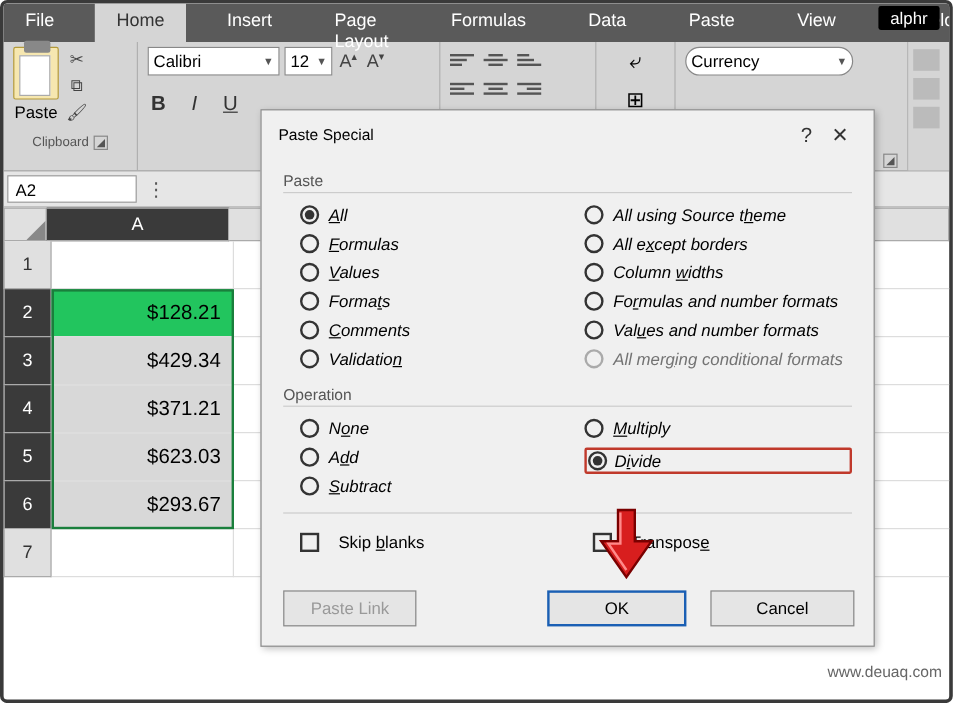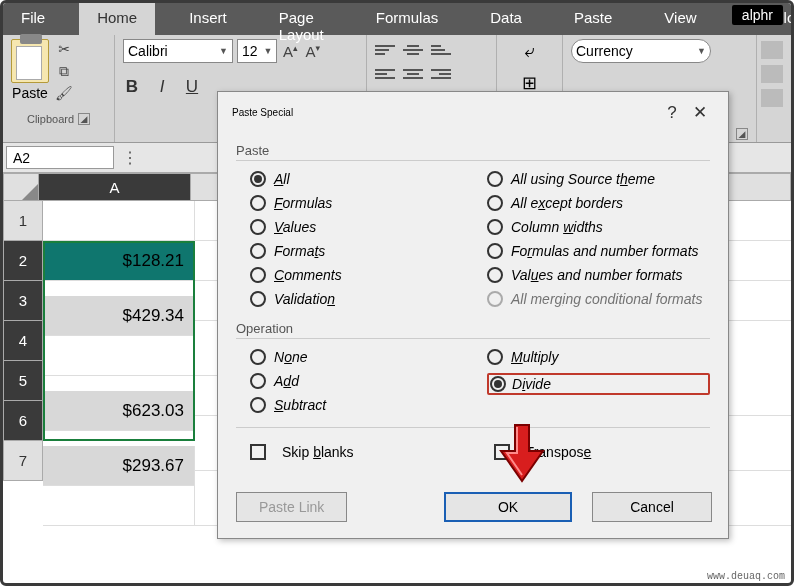--- a/index.html
+++ b/index.html
@@ -1,19 +1,19 @@
 <!DOCTYPE html>
 <html><head>
 <meta charset="utf-8">
 <style>
 * { box-sizing: border-box; margin: 0; padding: 0; font-family: "Segoe UI", Tahoma, sans-serif; }
 body { background: #fff; width: 794px; height: 586px; position: relative; overflow: hidden; border: 3px solid #3a3a3a; border-radius: 6px; }
 
 .watermark { position: absolute; top: 2px; right: 8px; background: #000; color: #fff; font-size: 14px; padding: 2px 10px; border-radius: 2px; z-index: 100; font-weight: 500; }
-.bottomwm { position: absolute; bottom: 1px; right: 6px; font-size: 10px; color: #666; font-family: Liberation Mono, monospace; }
+.bottomwm { position: absolute; bottom: 16px; right: 6px; font-size: 13px; color: #666; }
 
 
 .tabs { background: #5a5a5a; display: flex; height: 32px; align-items: stretch; gap: 16px; }
 .tab { color: #fff; padding: 6px 18px; font-size: 15px; cursor: pointer; }
 .tab.active { background: #d5d5d5; color: #333; }
 
 
 .ribbon { background: #d5d5d5; height: 108px; display: flex; border-bottom: 1px solid #999; }
 .group { border-right: 1px solid #b0b0b0; padding: 4px 8px 2px 8px; display: flex; flex-direction: column; }
 .group-label { font-size: 11px; color: #555; text-align: center; padding-top: 2px; display: flex; justify-content: center; gap: 4px; align-items: center; }
@@ -51,47 +51,47 @@
 .ch { height:28px; background:#e0e0e0; border:1px solid #aaa; border-left:none; font-size:15px; color:#333; display:flex; align-items:center; justify-content:center;}
 .ch.sel { background:#3a3a3a; color:#fff; }
 .gridbody { display:flex; }
 .rowheads { display:flex; flex-direction:column;}
 .rh { width:40px; height:40px; background:#e0e0e0; border:1px solid #aaa; border-top:none; font-size:15px; color:#333; display:flex; align-items:center; justify-content:center;}
 .rh.sel { background:#3a3a3a; color:#fff; }
 .cells { display:flex; flex-direction:column; }
 .row { display:flex; }
 .cell { height:40px; border:1px solid #ddd; border-top:none; border-left:none; font-size:17px; display:flex; align-items:center; justify-content:flex-end; padding:0 10px;}
 .colA { width:152px; }
-.cell.sel { background:#d8d8d8;margin-top:15px; }
+.cell.sel { background:#d8d8d8; }
 .sel-outline { position:absolute; border:2px solid #1a7f3c; pointer-events:none; }
 
 
 .dialog { position:absolute; left:214px; top:88px; width:512px; background:#f0f0f0; border:1px solid #888; box-shadow:2px 2px 6px rgba(0,0,0,0.25); font-size:14px; }
 .dlg-title { display:flex; align-items:center; padding:10px 14px; }
-.dlg-title .t { font-size:10px; }
+.dlg-title .t { font-size:13px; }
 .dlg-title .sp { flex:1; }
 .dlg-title .help, .dlg-title .close { width:28px; text-align:center; font-size:17px; color:#333; }
 .dlg-body { padding:4px 18px 14px 18px; }
 .fieldset-label { color:#555; font-size:13px; margin:6px 0 2px 0; }
 .fieldset-line { height:1px; background:#ccc; margin-bottom:6px; }
 .opts { display:flex; }
 .optcol { flex:1; display:flex; flex-direction:column; gap:8px; padding:4px 0 8px 14px;font-style:italic;}
 .radio { display:flex; align-items:center; gap:8px; cursor:pointer;}
 .r-outer { width:16px; height:16px; border:2px solid #333; border-radius:50%; display:flex; align-items:center; justify-content:center;}
 .r-outer.dim{border-color:#aaa;}
 .r-inner { width:8px; height:8px; background:#333; border-radius:50%; }
 .radio .lbl.dim{color:#737373;}
 .u { text-decoration:underline; }
 .boxed { border:2px solid #c0392b; padding:1px 4px 1px 1px; display:inline-flex; align-items:center; gap:6px; border-radius:2px;}
 .checkrow { display:flex; gap:140px; padding:10px 0 6px 14px; align-items:center;}
 .cb { width:16px; height:16px; border:2px solid #333; display:inline-block; margin-right:8px; vertical-align:middle;}
 .dlg-buttons { display:flex; gap:20px; padding:12px 16px 16px 18px; align-items:center;}
 .btn { height:30px; border:1px solid #888; background:#e5e5e5; font-size:14px; padding:0 22px; }
 .btn.disabled { color:#999; }
-.btn.ok { border:2px solid #1a5fb4; background:#e5e5e5; width:128px;}
+.btn.ok { border:2px solid #1a5fb4; background:#e5e5e5; width:116px;}
 .btn.cancel { width:120px; }
 .spacer { flex:1; }
 
 .arrow-callout { position:absolute; left:494px; top:420px; width:50px; height:60px; z-index:50; pointer-events:none;}
 </style>
 </head>
 <body>
 
 <div class="watermark">alphr</div>
 
@@ -230,28 +230,29 @@
       <div class="rh sel">5</div>
       <div class="rh sel">6</div>
       <div class="rh">7</div>
     </div>
     <div class="cells">
       <div class="row">
           <div class="cell colA"></div>
           <div class="cell" style="width:600px"></div>
         </div>
       <div class="row">
-          <div class="cell colA" style="background:#0f766e">$128.21</div>
+          <div class="cell colA" style="background:#22c55e">$128.21</div>
           <div class="cell" style="width:600px"></div>
         </div>
       <div class="row">
           <div class="cell colA sel">$429.34</div>
           <div class="cell" style="width:600px"></div>
         </div>
       <div class="row">
+          <div class="cell colA sel">$371.21</div>
           <div class="cell" style="width:600px"></div>
         </div>
       <div class="row">
           <div class="cell colA sel">$623.03</div>
           <div class="cell" style="width:600px"></div>
         </div>
       <div class="row">
           <div class="cell colA sel">$293.67</div>
           <div class="cell" style="width:600px"></div>
         </div>

